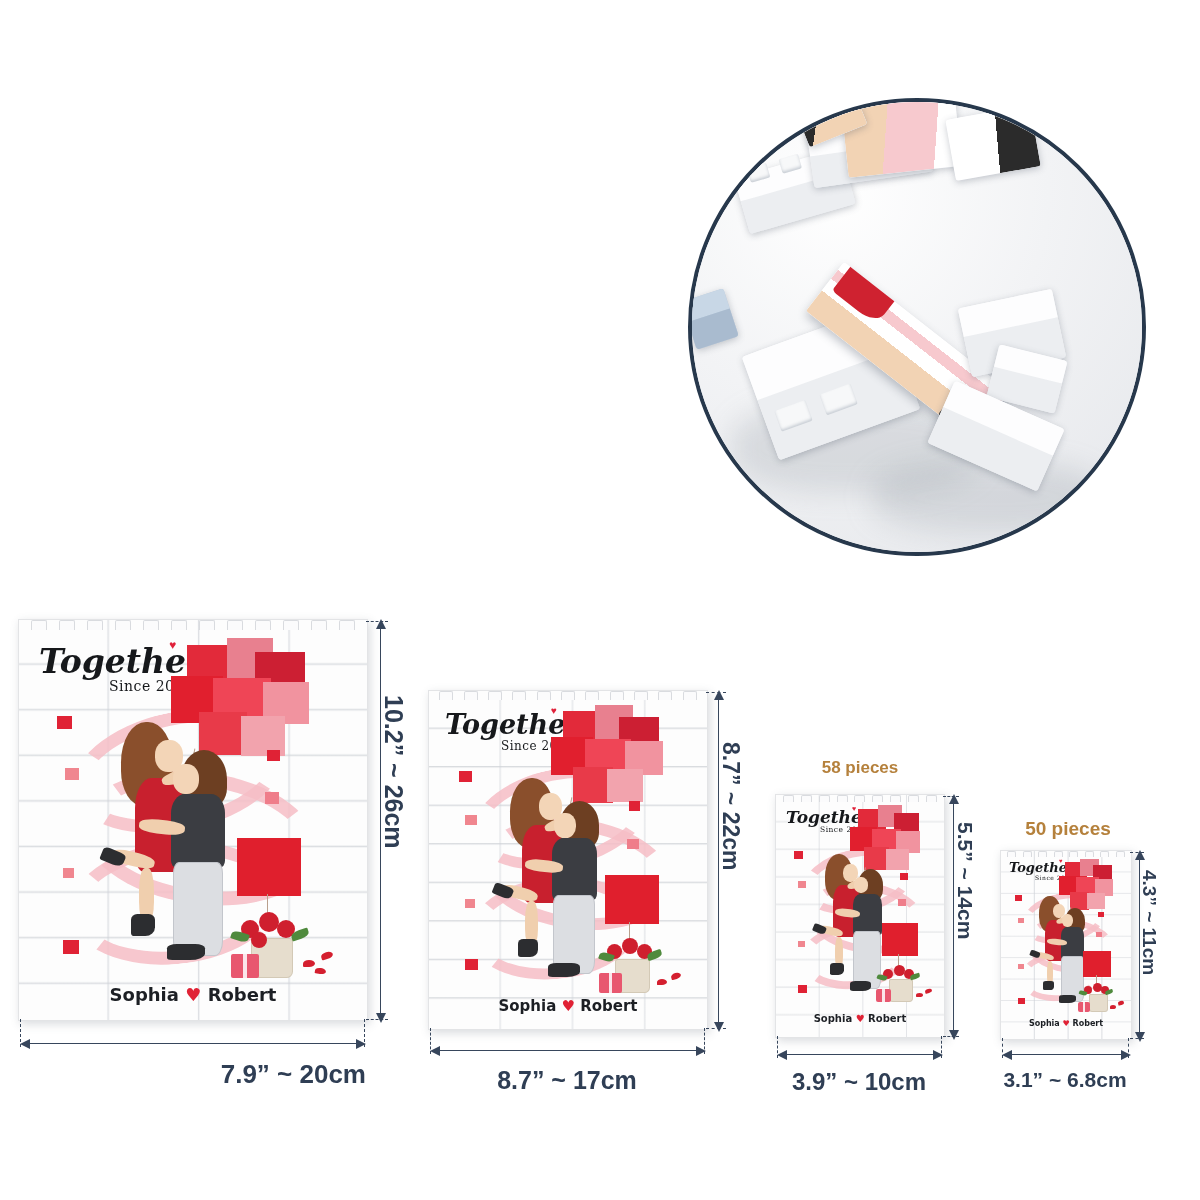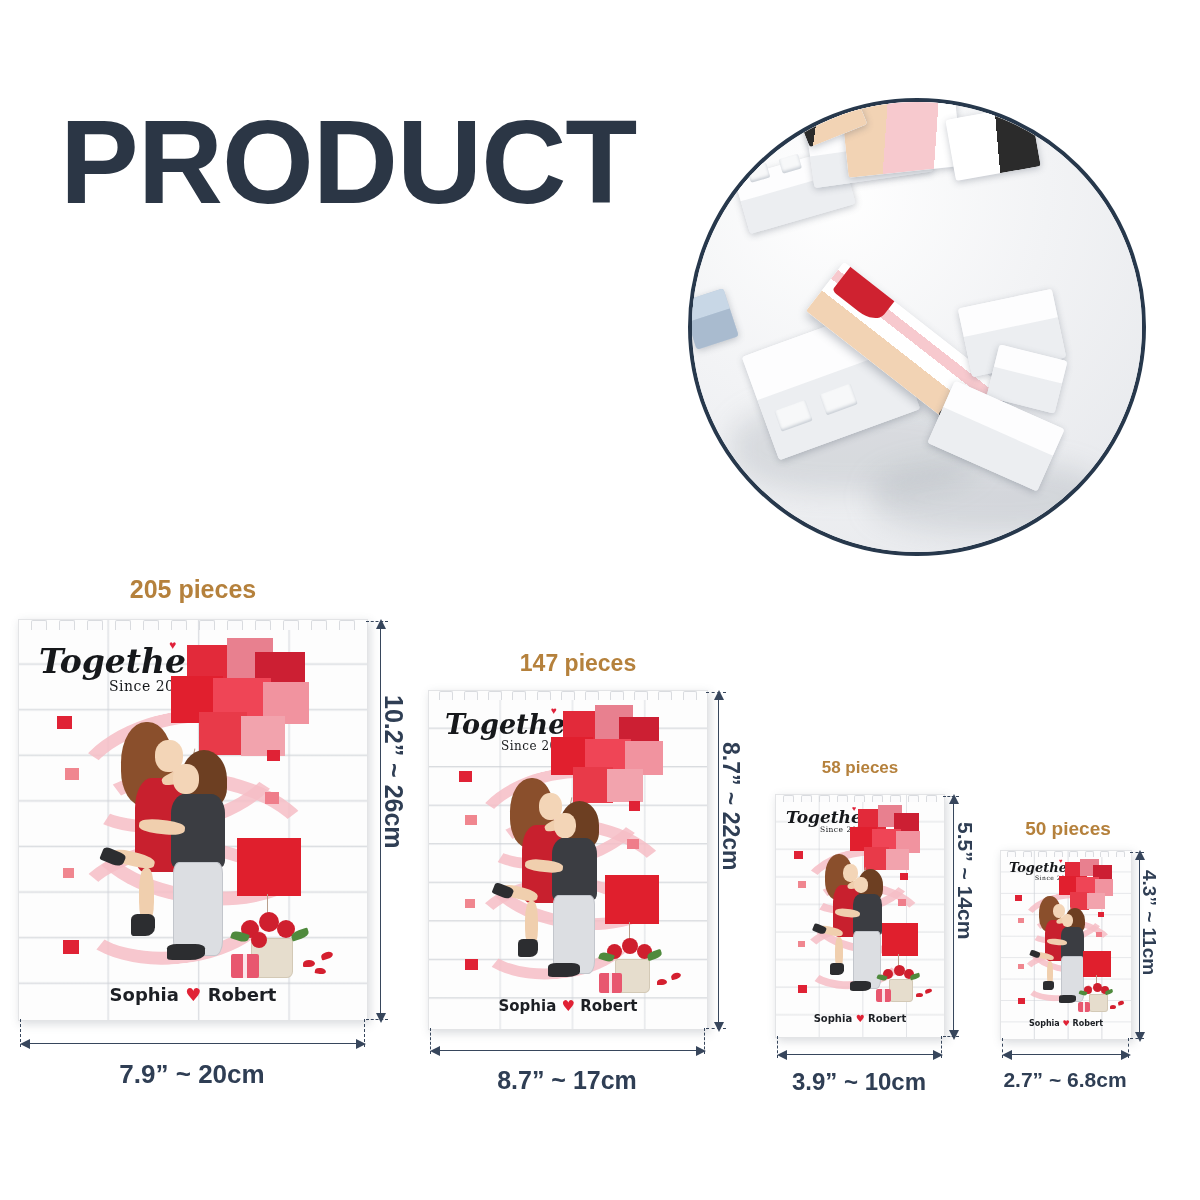--- a/index.html
+++ b/index.html
@@ -135,21 +135,20 @@
   .arr-down{border-left:5px solid transparent;border-right:5px solid transparent;border-top:10px solid #37465c;}
   .dim-text{position:absolute;color:#2f3e54;font-weight:bold;white-space:nowrap;}
   .dim-text.vert{transform-origin:left top;transform:rotate(90deg);}
 </style>
 </head>
 <body>
 
 <div class="stage">
 
   <div id="title-block">
-    <div class="title-line l1">PRODUCT</div>
   </div>
 
   <div id="detail-photo">
     <div class="photo-inner">
       <div class="ph-bg"></div>
 
       <div class="shadow-soft" style="left:40px;top:300px;width:250px;height:90px;"></div>
       <div class="shadow-soft" style="left:180px;top:360px;width:230px;height:70px;"></div>
 
       <div class="brick" style="left:48px;top:60px;width:110px;height:58px;transform:rotate(-16deg);">
@@ -204,21 +203,20 @@
         <div class="side"></div>
       </div>
       <div class="brick" style="left:244px;top:300px;width:120px;height:68px;transform:rotate(24deg);">
         <div class="top"></div>
         <div class="side"></div>
       </div>
     </div>
   </div>
 
   <div class="panel-group" style="left:18px;top:575px;width:350px;height:560px;">
-    <div class="pieces-label" style="top:0;font-size:25px;">205 pieces</div>
 
     <div class="panel" style="left:0;top:44px;width:348px;height:400px;">
       <div class="wall"></div>
       <div class="studs" style="height:9px;padding:0 6px;">
         <i style="width:14px;height:9px;"></i>
           <i style="width:14px;height:9px;"></i>
           <i style="width:14px;height:9px;"></i>
         <i style="width:14px;height:9px;"></i>
           <i style="width:14px;height:9px;"></i>
           <i style="width:14px;height:9px;"></i>
@@ -332,26 +330,25 @@
       <div class="arrow arr-up" style="left:358px;top:44px;"></div>
       <div class="arrow arr-down" style="left:358px;top:438px;"></div>
       <div class="dim-text vert" style="left:390px;top:120px;font-size:25px;">10.2” ~ 26cm</div>
     </div>
     <div>
       <div class="dim-dash-v" style="left:2px;top:444px;height:28px;"></div>
       <div class="dim-dash-v" style="left:346px;top:444px;height:28px;"></div>
       <div class="dim-line" style="left:10px;top:468px;width:330px;height:1px;"></div>
       <div class="arrow arr-left" style="left:2px;top:464px;"></div>
       <div class="arrow arr-right" style="left:338px;top:464px;"></div>
-      <div class="dim-text" style="left:0;top:484px;width:348px;text-align:center;font-size:26px;">7.9” ~ 20cm</div>
+      <div class="dim-text" style="left:0;top:484px;width:348px;text-align:right;font-size:26px;">7.9” ~ 20cm</div>
     </div>
   </div>
 
   <div class="panel-group" style="left:428px;top:650px;width:300px;height:490px;">
-    <div class="pieces-label" style="top:0;font-size:23px;">147 pieces</div>
 
     <div class="panel" style="left:0;top:40px;width:278px;height:338px;">
       <div class="wall"></div>
       <div class="studs" style="height:8px;padding:0 5px;">
         <i style="width:12px;height:8px;"></i>
           <i style="width:12px;height:8px;"></i>
           <i style="width:12px;height:8px;"></i>
         <i style="width:12px;height:8px;"></i>
           <i style="width:12px;height:8px;"></i>
           <i style="width:12px;height:8px;"></i>
@@ -714,17 +711,17 @@
       <div class="arrow arr-up" style="left:135px;top:32px;"></div>
       <div class="arrow arr-down" style="left:135px;top:214px;"></div>
       <div class="dim-text vert" style="left:160px;top:52px;font-size:19px;">4.3” ~ 11cm</div>
     </div>
     <div>
       <div class="dim-dash-v" style="left:2px;top:220px;height:20px;"></div>
       <div class="dim-dash-v" style="left:128px;top:220px;height:20px;"></div>
       <div class="dim-line" style="left:8px;top:236px;width:116px;height:1px;"></div>
       <div class="arrow arr-left" style="left:2px;top:232px;"></div>
       <div class="arrow arr-right" style="left:121px;top:232px;"></div>
-      <div class="dim-text" style="left:-12px;top:250px;width:154px;text-align:center;font-size:21px;">2.7” ~ 6.8cm</div>
+      <div class="dim-text" style="left:-12px;top:250px;width:154px;text-align:center;font-size:21px;">3.1” ~ 6.8cm</div>
     </div>
   </div>
 
 </div>
 
 </body></html>

